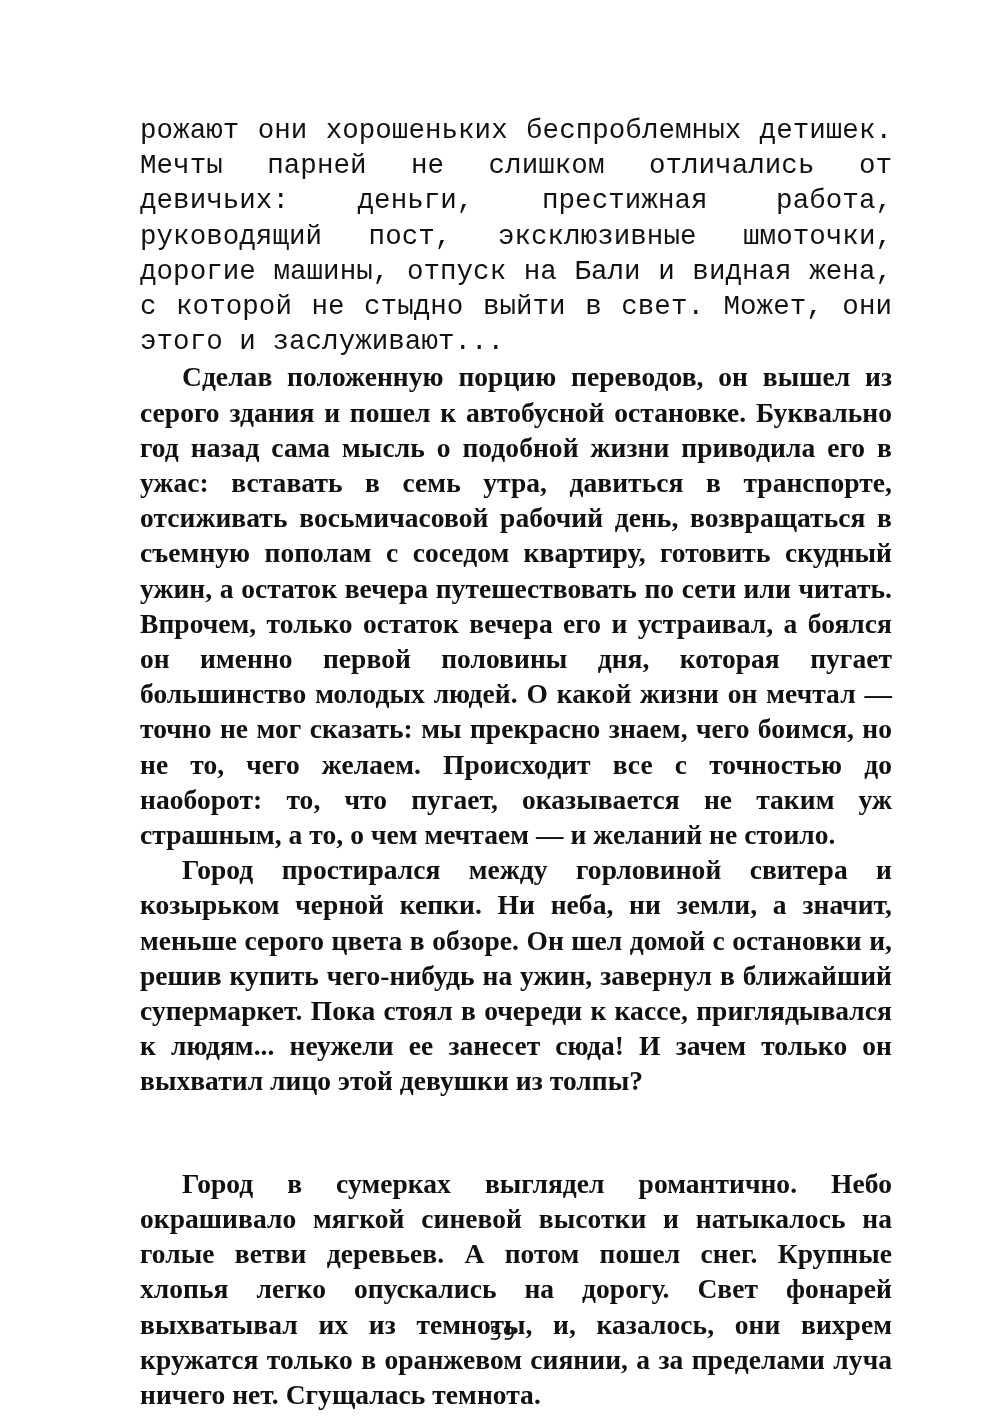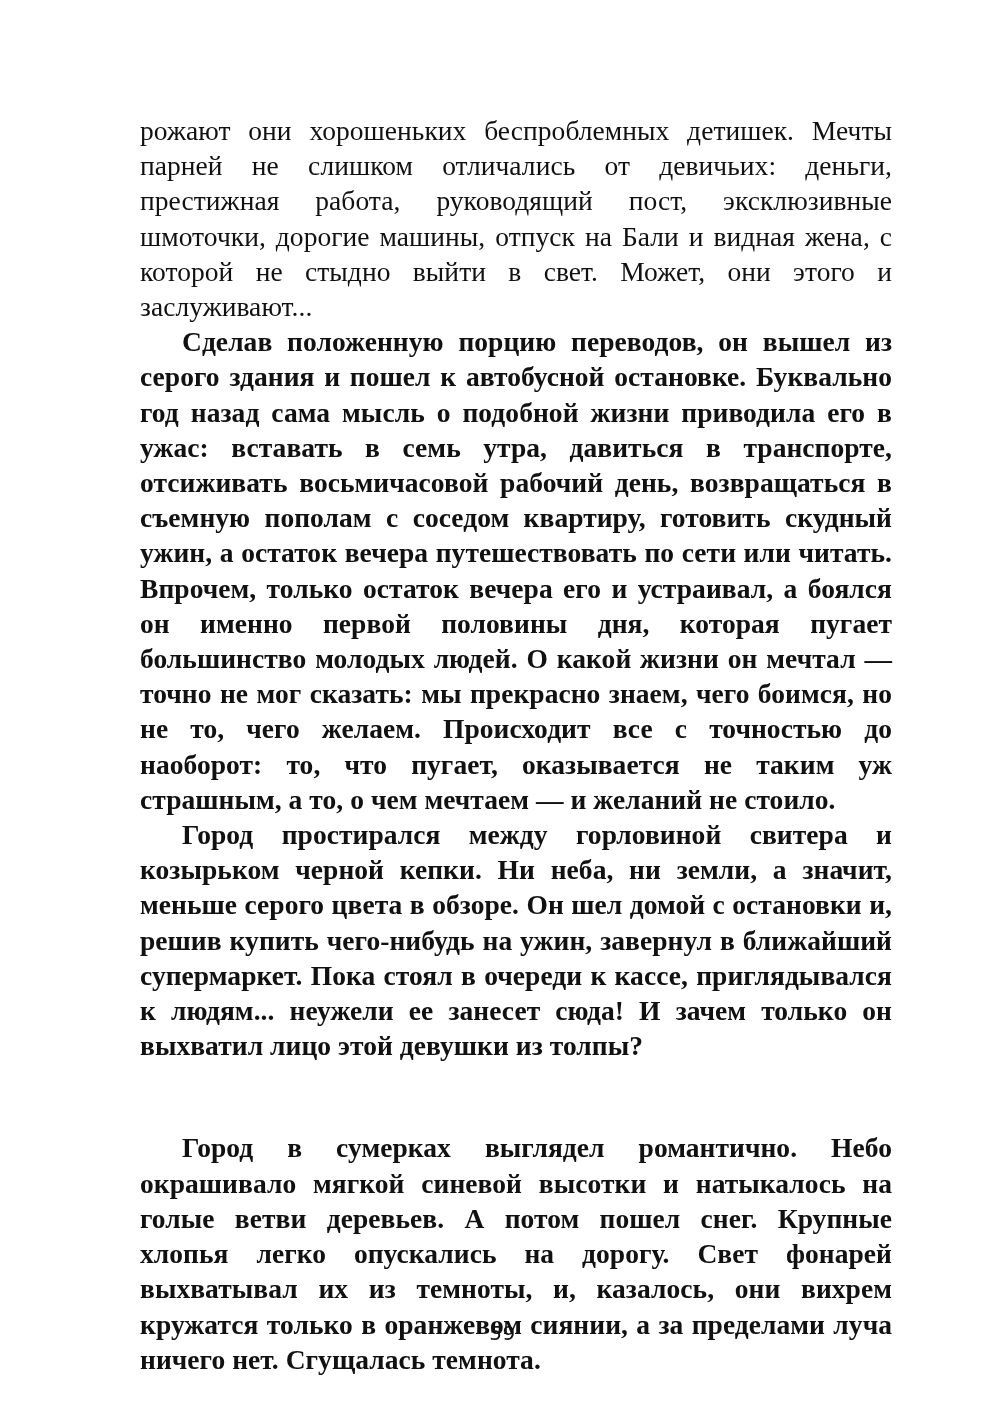--- a/index.html
+++ b/index.html
@@ -44,20 +44,21 @@
     letter-spacing: 0.05px;
   }
 
   .para.indent {
     text-indent: 42px;
     font-weight: bold;
   }
 
   .para.no-indent {
     text-indent: 0;
+    font-family: Liberation Mono, monospace;
   }
 
   
   .scene-gap {
     height: 67px;
   }
 
   .page-number {
     position: absolute;
     left: 0;

